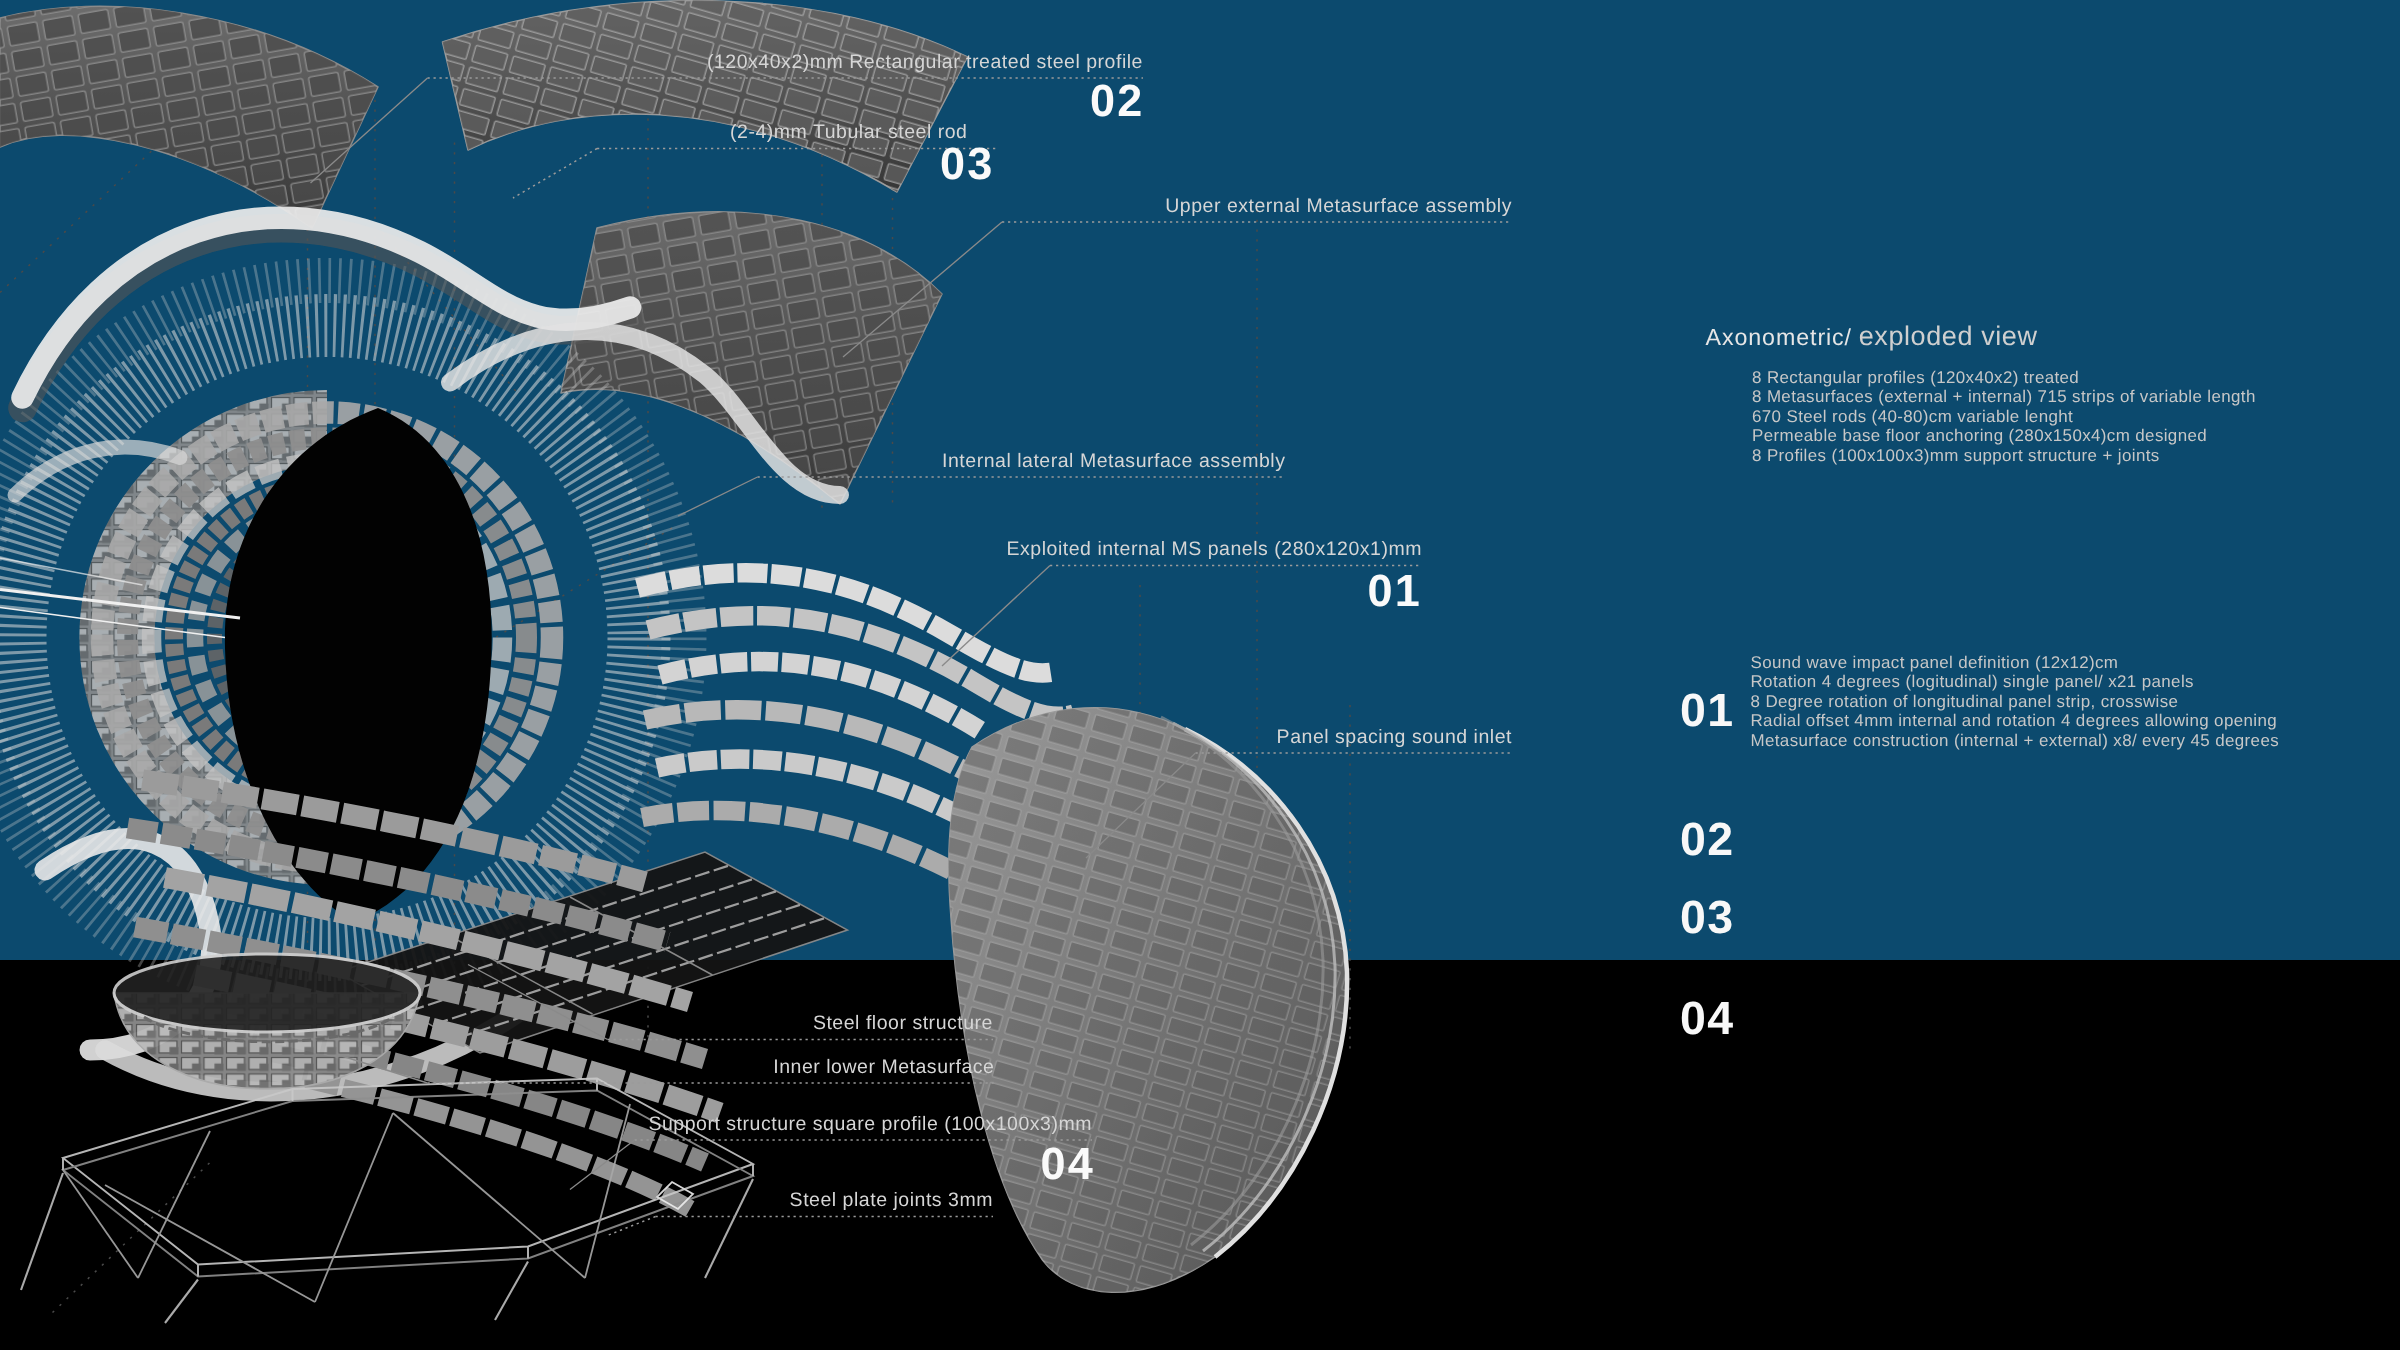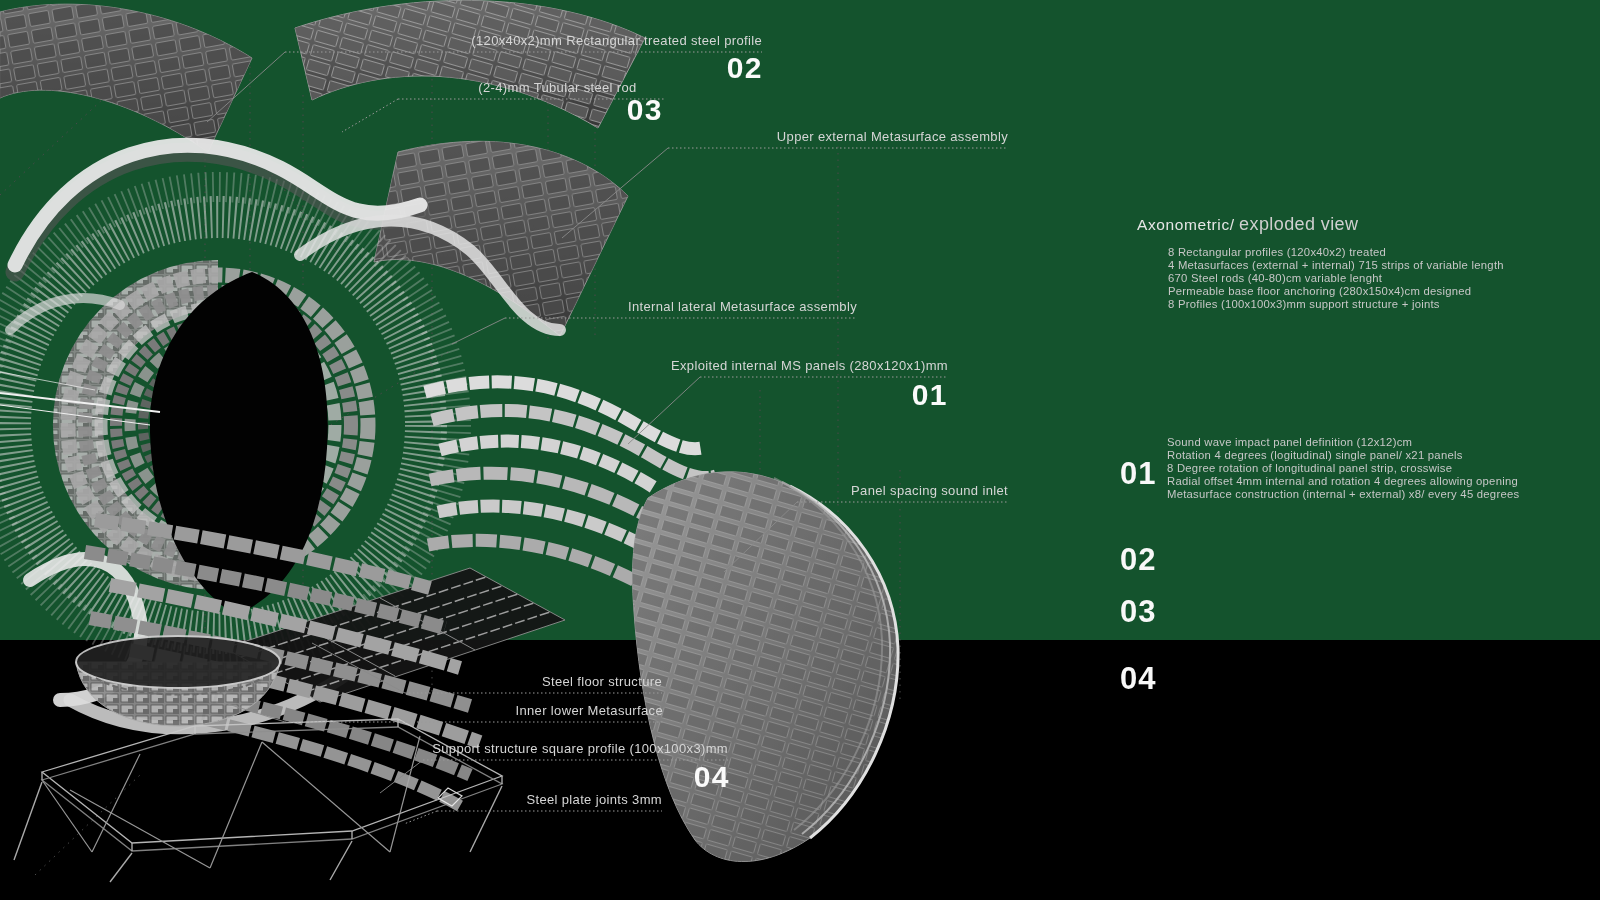--- a/index.html
+++ b/index.html
@@ -1,18 +1,18 @@
 <!DOCTYPE html>
 <html><head>
 <meta charset="utf-8">
 <style>
   html,body{margin:0;padding:0;background:#000;}
   body{width:1600px;height:900px;overflow:hidden;position:relative;
        font-family:"Liberation Sans", sans-serif;}
-  .stage{position:absolute;left:0;top:0;width:1600px;height:640px;background:#14532d;}
+  .stage{position:absolute;left:0;top:0;width:1600px;height:640px;background:#0c4a6e;}
   svg.illus{position:absolute;left:0;top:0;}
   .abs{position:absolute;}
   .callout{font-size:13px;color:#d6d6d6;letter-spacing:.35px;text-align:right;white-space:nowrap;}
   .bignum{font-size:30px;font-weight:bold;color:#fafafa;letter-spacing:1.5px;text-align:right;line-height:1;}
   .rp-h1{font-size:15.5px;color:#e6e6e6;letter-spacing:.6px;}
   .rp-h2{font-size:18px;color:#cfcfcf;letter-spacing:.4px;}
   .spec-line,.op-line{font-size:11.3px;line-height:13px;color:#c7c7c7;letter-spacing:.25px;white-space:nowrap;}
   .op-num{font-size:31px;font-weight:bold;color:#f8f8f8;letter-spacing:1px;line-height:1;text-align:left;}
 </style>
 </head>
@@ -198,21 +198,21 @@
       <line x1="405" y1="693" x2="312" y2="643"></line>
       <line x1="285" y1="722" x2="228" y2="704"></line>
       <line x1="423" y1="760" x2="380" y2="793"></line>
     </g>
   </g>
 </svg>
 
 <div class="abs callout" style="left:450px;top:33px;width:312px;">(120x40x2)mm Rectangular treated steel profile</div>
 <div class="abs bignum" style="left:640px;top:53px;width:123px;">02</div>
 
-<div class="abs callout" style="left:450px;top:80px;width:215px;text-align:center;">(2-4)mm Tubular steel rod</div>
+<div class="abs callout" style="left:430px;top:80px;width:215px;">(2-4)mm Tubular steel rod</div>
 <div class="abs bignum" style="left:540px;top:95px;width:123px;">03</div>
 
 <div class="abs callout" style="left:700px;top:129px;width:308px;">Upper external Metasurface assembly</div>
 
 <div class="abs callout" style="left:560px;top:299px;width:297px;">Internal lateral Metasurface assembly</div>
 
 <div class="abs callout" style="left:640px;top:358px;width:308px;">Exploited internal MS panels (280x120x1)mm</div>
 <div class="abs bignum" style="left:820px;top:380px;width:128px;">01</div>
 
 <div class="abs callout" style="left:760px;top:483px;width:248px;">Panel spacing sound inlet</div>
@@ -225,21 +225,21 @@
 <div class="abs bignum" style="left:600px;top:762px;width:130px;">04</div>
 
 <div class="abs callout" style="left:460px;top:792px;width:202px;">Steel plate joints 3mm</div>
 
 <div class="abs" style="left:1137px;top:214px;white-space:nowrap;">
   <span class="rp-h1">Axonometric/</span>
   <span class="rp-h2">exploded view</span>
 </div>
 <div class="abs" style="left:1168px;top:246px;">
   <div class="spec-line">8 Rectangular profiles (120x40x2) treated</div>
-  <div class="spec-line">4 Metasurfaces (external + internal) 715 strips of variable length</div>
+  <div class="spec-line">8 Metasurfaces (external + internal) 715 strips of variable length</div>
   <div class="spec-line">670 Steel rods (40-80)cm variable lenght</div>
   <div class="spec-line">Permeable base floor anchoring (280x150x4)cm designed</div>
   <div class="spec-line">8 Profiles (100x100x3)mm support structure + joints</div>
 </div>
 
 
 <div class="abs op-num" style="left:1120px;top:458px;width:50px;">01</div>
 <div class="abs" style="left:1167px;top:436px;">
   <div class="op-line">Sound wave impact panel definition (12x12)cm</div>
   <div class="op-line">Rotation 4 degrees (logitudinal) single panel/ x21 panels</div>

